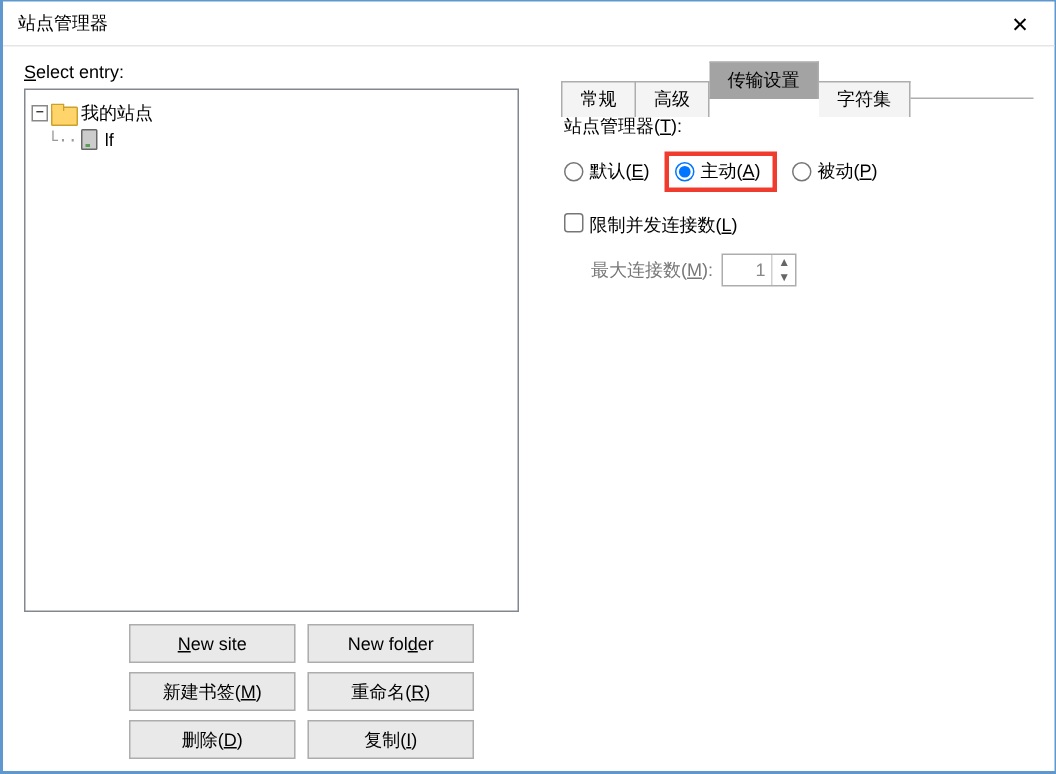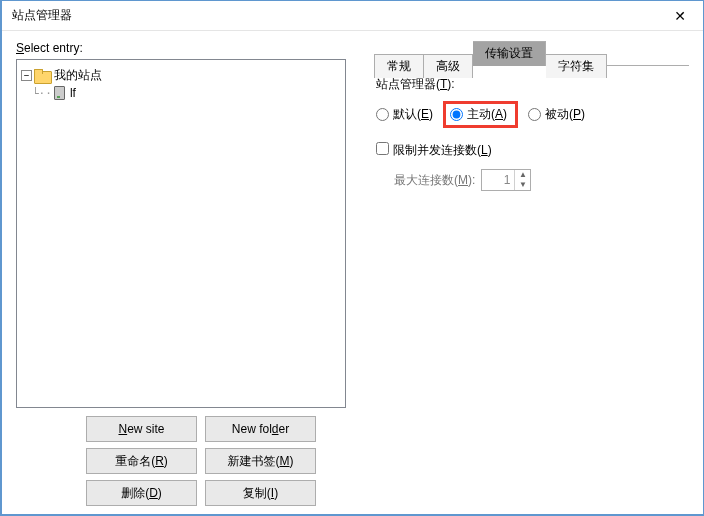--- a/index.html
+++ b/index.html
@@ -297,24 +297,24 @@
           </div>
         </div>
         <div class="left-buttons">
           <div class="btn">
             <span><span class="underline">N</span><span>ew site</span></span>
           </div>
           <div class="btn">
             <span><span>New fol</span><span class="underline">d</span><span>er</span></span>
           </div>
           <div class="btn">
+            <span><span>新建书签(</span><span class="underline">M</span><span>)</span></span>
+          </div>
+          <div class="btn">
             <span><span>重命名(</span><span class="underline">R</span><span>)</span></span>
-          </div>
-          <div class="btn">
-            <span><span>新建书签(</span><span class="underline">M</span><span>)</span></span>
           </div>
           <div class="btn">
             <span><span>删除(</span><span class="underline">D</span><span>)</span></span>
           </div>
           <div class="btn">
             <span><span>复制(</span><span class="underline">I</span><span>)</span></span>
           </div>
         </div>
       </div>
 

